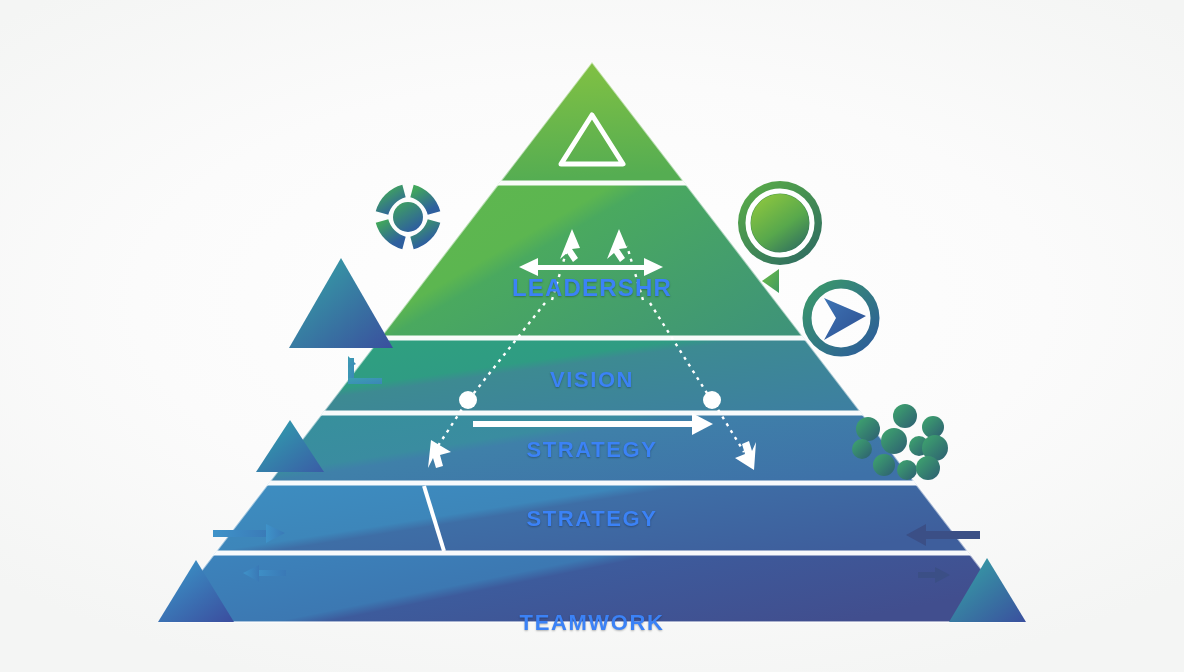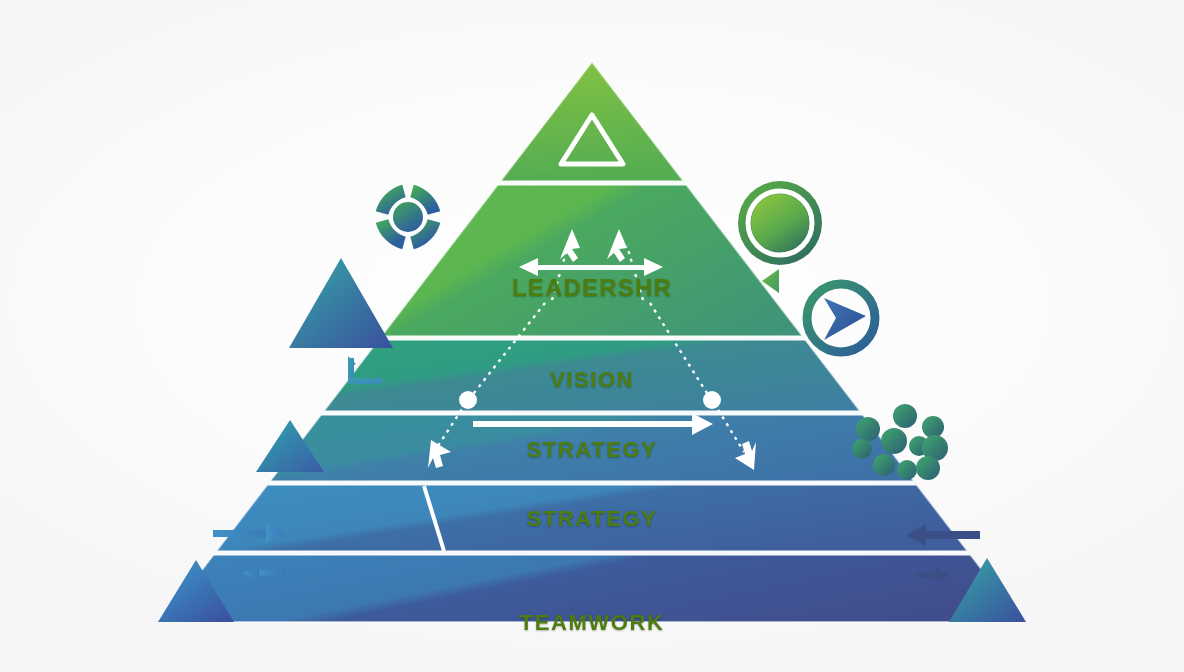--- a/index.html
+++ b/index.html
@@ -20,21 +20,21 @@
   #stage::before {
     content: "";
     position: absolute;
     inset: 0;
     background: radial-gradient(ellipse 70% 60% at 50% 45%, #ffffff 0%, #fbfbfb 55%, #f4f5f4 100%);
   }
   svg.full { position: absolute; left: 0; top: 0; width: 1184px; height: 672px; }
 
   .band-label {
     position: absolute;
-    color: #4d7c0f;
+    color: #3b82f6;
     font-family: "Liberation Sans", sans-serif;
     font-weight: bold;
     letter-spacing: 1.6px;
     text-align: center;
     white-space: nowrap;
     text-shadow: 0 1px 2px rgba(0,0,0,0.28);
     user-select: none;
   }
   .lbl-leadership { left: 0; right: 0; top: 274px; font-size: 24px; letter-spacing: 1.2px; }
   .lbl-vision     { left: 0; right: 0; top: 367px; font-size: 22px; }

